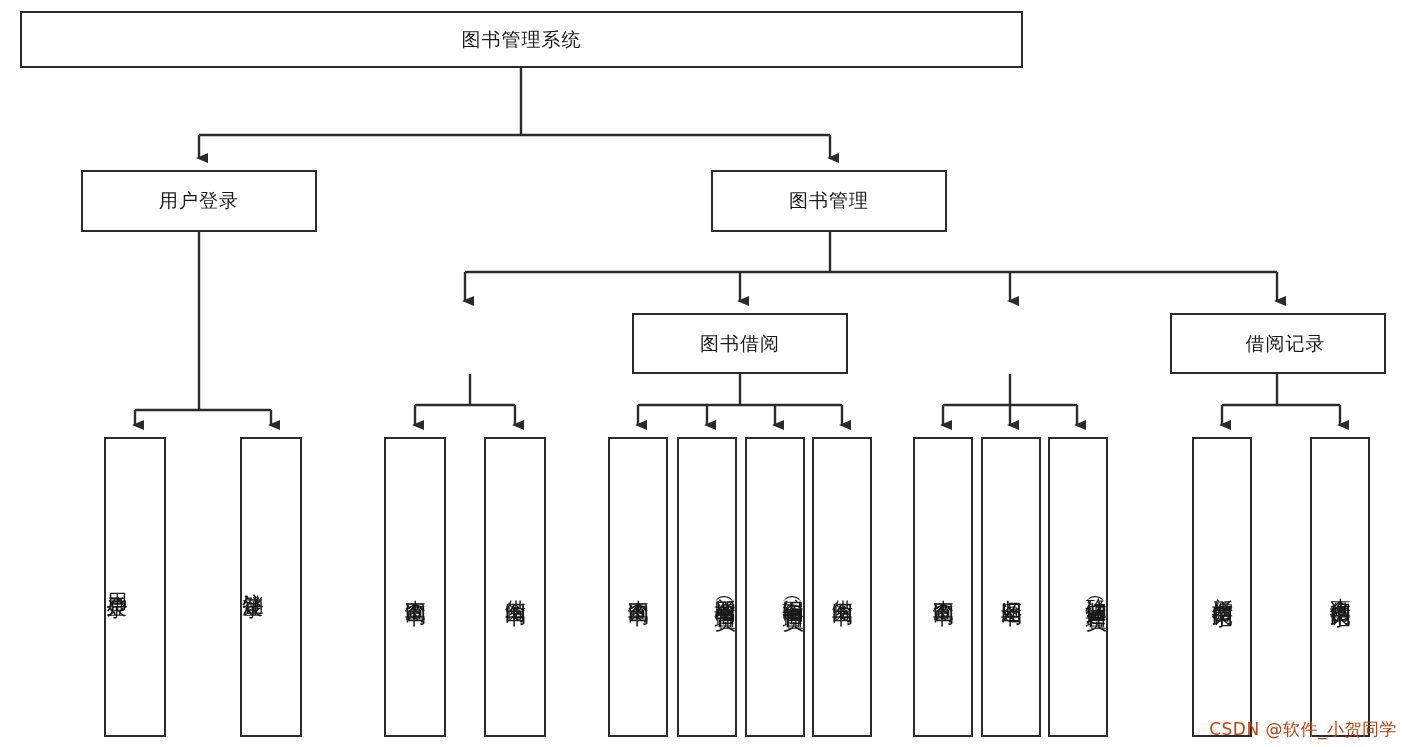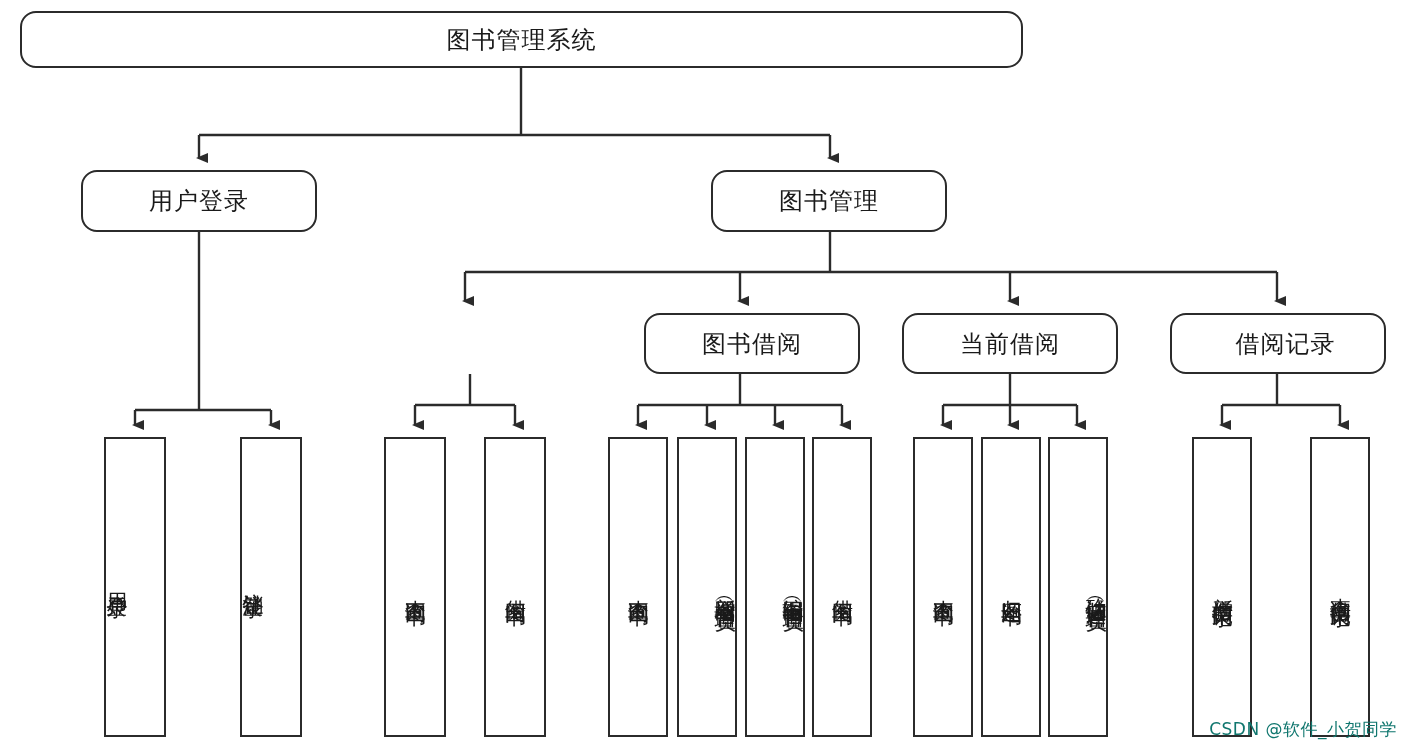--- a/index.html
+++ b/index.html
@@ -28,23 +28,22 @@
     position: absolute;
     box-sizing: border-box;
     border: 2px solid #2b2b2b;
     background: #ffffff;
     display: flex;
     align-items: center;
     justify-content: center;
     color: #1a1a1a;
   }
   .node.horiz {
-    font-size: 24px;
+    font-size: 19px;
     letter-spacing: 1px;
-    border-radius: 16px;
   }
   .node.vert {
     writing-mode: vertical-rl;
     text-orientation: upright;
     font-size: 21px;
     letter-spacing: 2px;
     align-items: flex-start;
     justify-content: center;
     padding-top: 6px;
     line-height: 1;
@@ -59,21 +58,21 @@
     padding-bottom: 14px;
   }
   .node .label {
     white-space: nowrap;
   }
   #watermark {
     position: absolute;
     right: 8px;
     bottom: 6px;
     font-size: 17px;
-    color: #0f766e;
+    color: #c2410c;
     letter-spacing: 0.5px;
     white-space: nowrap;
     pointer-events: none;
   }
 </style>
 </head>
 <body>
 
 <div id="canvas">
 
@@ -131,25 +130,22 @@
     <span class="label">图书管理系统</span>
   </div>
 
   <div class="node horiz" style="left:81px; top:170px; width:236px; height:62px;">
     <span class="label">用户登录</span>
   </div>
   <div class="node horiz" style="left:711px; top:170px; width:236px; height:62px;">
     <span class="label">图书管理</span>
   </div>
 
-  <div class="node horiz" style="left:632px; top:313px; width:216px; height:61px;margin-left:12px;">
+  <div class="node horiz" style="left:632px; top:313px; width:216px; height:61px;">
     <span class="label">图书借阅</span>
-  </div>
-  <div class="node horiz" style="left:902px; top:313px; width:216px; height:61px;">
-    <span class="label">当前借阅</span>
   </div>
   <div class="node horiz" style="left:1170px; top:313px; width:216px; height:61px;padding-left:15px;">
     <span class="label">借阅记录</span>
   </div>
 
   <div class="node vert low" style="left:104px; top:437px; width:62px; height:300px;">
     <span class="label">用户登录</span>
   </div>
   <div class="node vert low" style="left:240px; top:437px; width:62px; height:300px;">
     <span class="label">注销登录</span>

